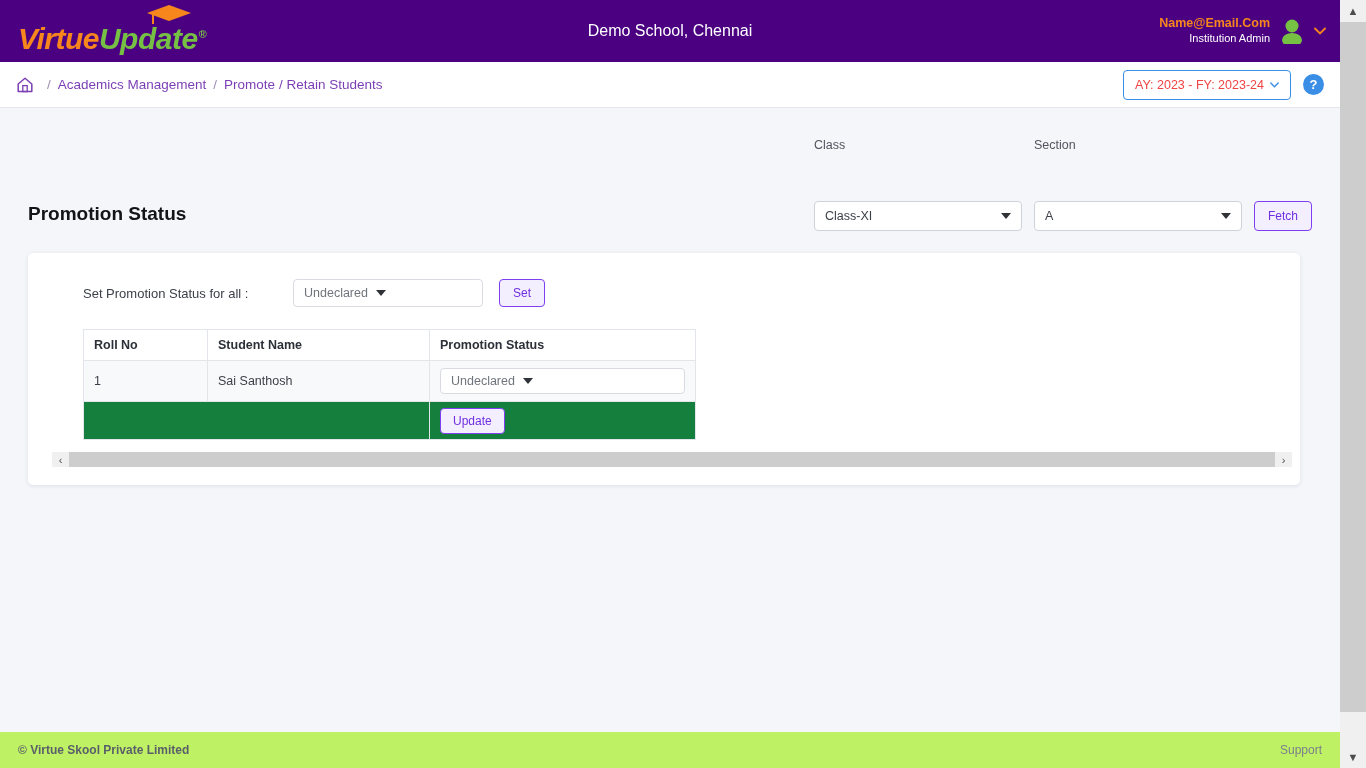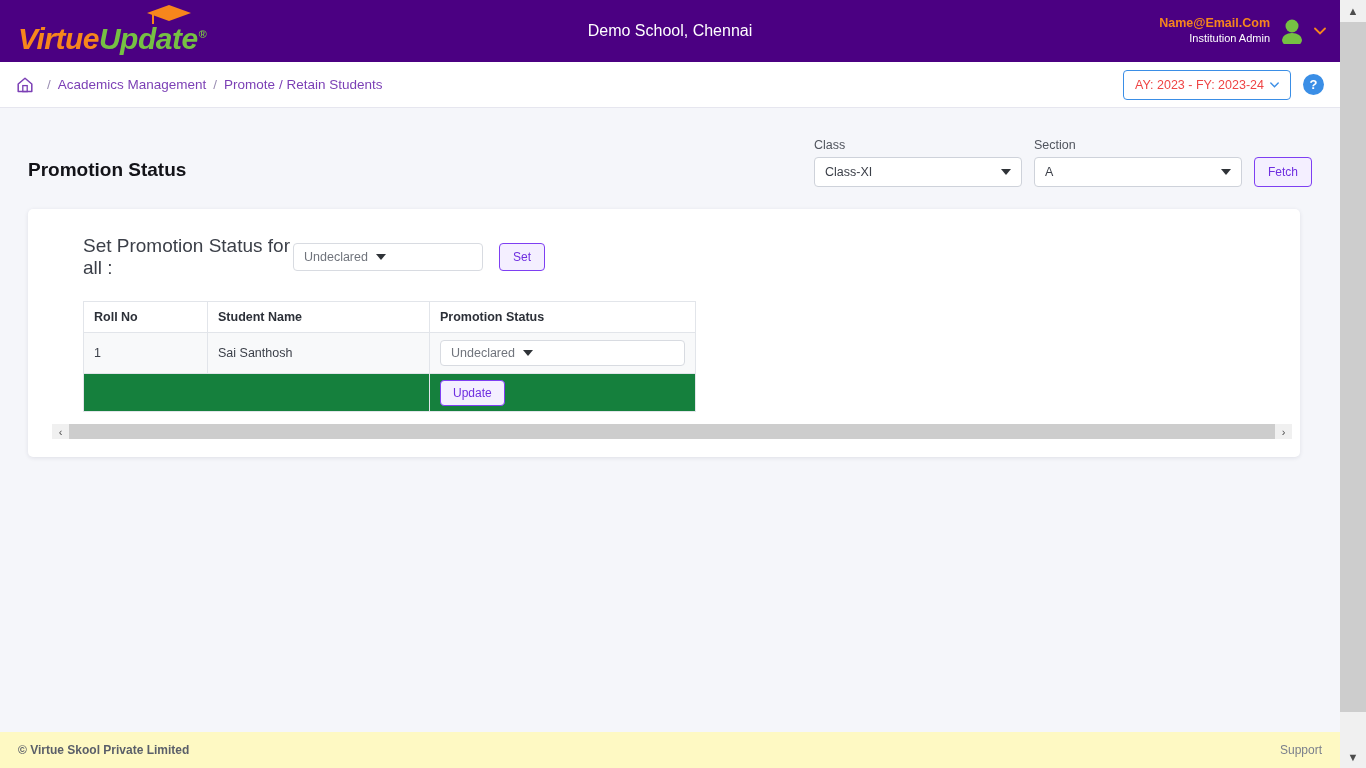--- a/index.html
+++ b/index.html
@@ -182,20 +182,21 @@
     background: #ffffff;
     border: 1px solid #ced2da;
     border-radius: 4px;
     display: flex;
     align-items: center;
     padding: 0 10px;
     font-size: 12.5px;
     color: #3b3f48;
     cursor: pointer;
     position: relative;
+    margin-top: 44px;
   }
   .select-box .sel-val { flex: 1 1 auto; }
   .sel-caret {
     width: 0; height: 0;
     border-left: 5px solid transparent;
     border-right: 5px solid transparent;
     border-top: 6px solid #2f3338;
     margin-left: 8px;
   }
   .w-class { width: 208px; }
@@ -221,21 +222,21 @@
     padding: 26px 16px 18px 16px;
     width: 1272px;
   }
   .set-row {
     display: flex;
     align-items: center;
     padding-left: 39px;
     margin-bottom: 22px;
   }
   .set-label {
-    font-size: 19px;
+    font-size: 13px;
     color: #3b3f48;
     width: 210px;
   }
   .set-select {
     width: 190px;
     height: 28px;
     background: #ffffff;
     border: 1px solid #d8dbe1;
     border-radius: 4px;
     display: flex;
@@ -319,21 +320,21 @@
   }
   .hs-thumb {
     height: 15px;
     width: 100%;
     background: #cdcdcd;
   }
 
   
   .footer {
     height: 36px;
-    background: #fef9c3;
+    background: #bef264;
     display: flex;
     align-items: center;
     padding: 0 18px;
     flex: 0 0 auto;
   }
   .foot-left {
     font-size: 12px;
     font-weight: bold;
     color: #5a5f69;
   }

